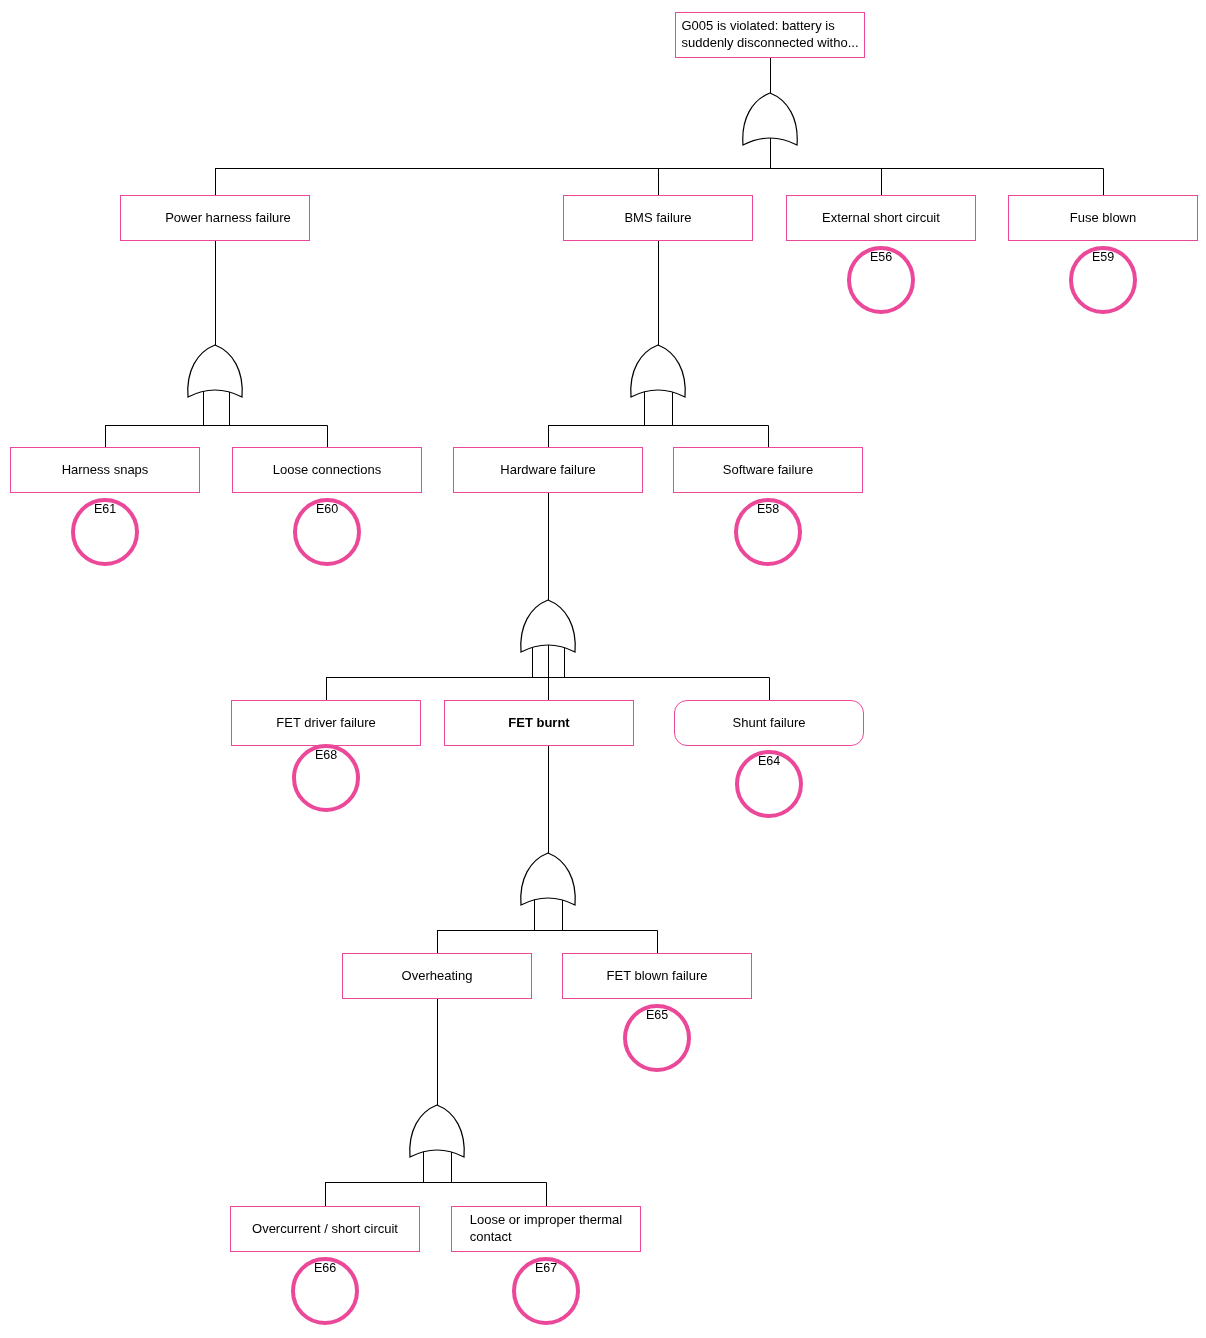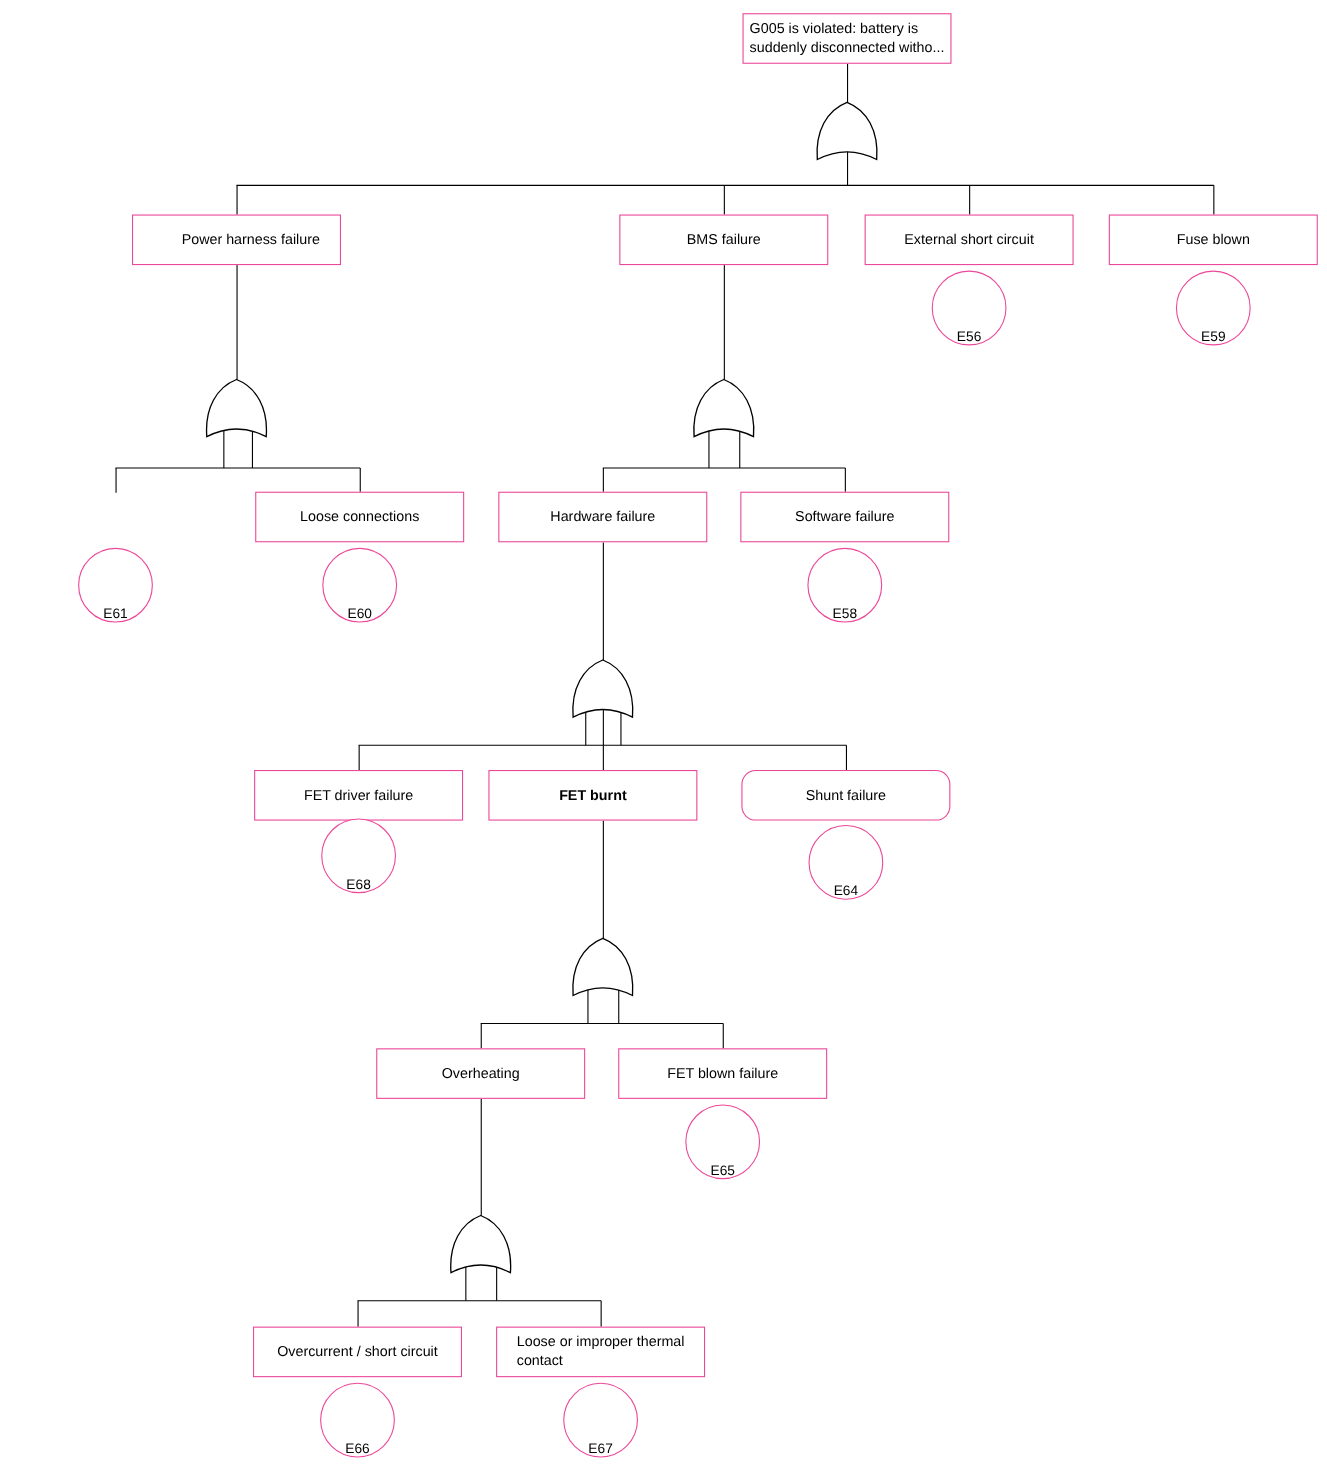--- a/index.html
+++ b/index.html
@@ -28,26 +28,26 @@
   .node .node-label {
     font-size: 13px;
     line-height: 1.3;
     text-align: left;
     white-space: pre-line;
   }
   .event-circle {
     position: absolute;
     width: 68px;
     height: 68px;
-    border: 1px solid #ec4899;
+    border: 4px solid #ec4899;
     border-radius: 50%;
     background: #ffffff;
     box-sizing: border-box;
     display: flex;
-    align-items: flex-end;
+    align-items: flex-start;
     justify-content: center;
     font-size: 12.5px;
     z-index: 1;
   }
 </style>
 </head>
 <body>
 
 <div id="canvas">
 
@@ -127,20 +127,23 @@
   <div class="node" style="left:1008px; top:195px;">
     <span class="node-label">Fuse blown</span>
   </div>
   <div class="event-circle" style="left:847px; top:246px;">
     <span>E56</span>
   </div>
   <div class="event-circle" style="left:1069px; top:246px;">
     <span>E59</span>
   </div>
 
+  <div class="node" style="left:10px; top:447px;">
+    <span class="node-label">Harness snaps</span>
+  </div>
   <div class="node" style="left:232px; top:447px;">
     <span class="node-label">Loose connections</span>
   </div>
   <div class="node" style="left:453px; top:447px;">
     <span class="node-label">Hardware failure</span>
   </div>
   <div class="node" style="left:673px; top:447px;">
     <span class="node-label">Software failure</span>
   </div>
   <div class="event-circle" style="left:71px; top:498px;">

